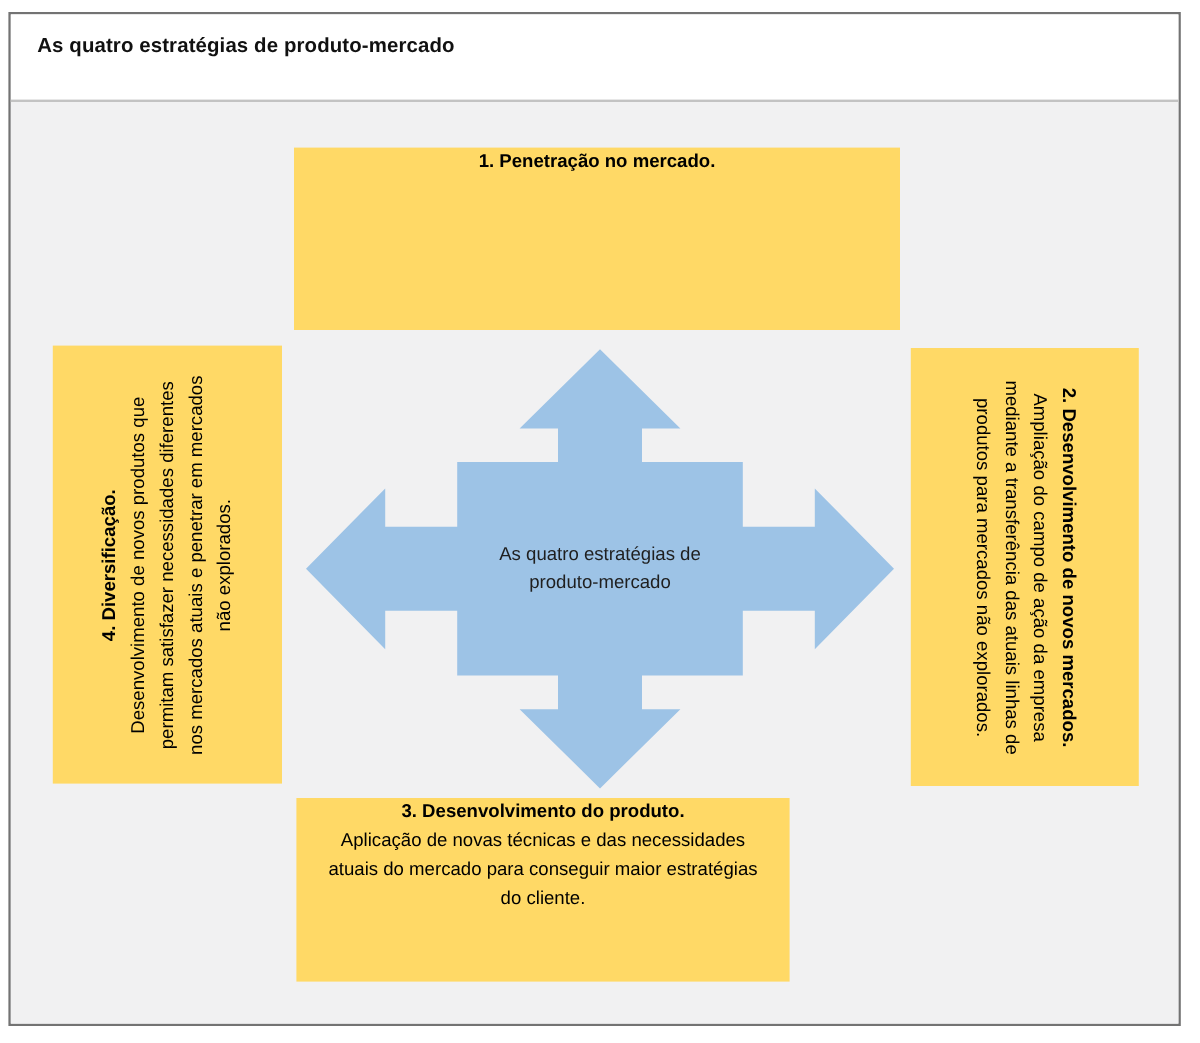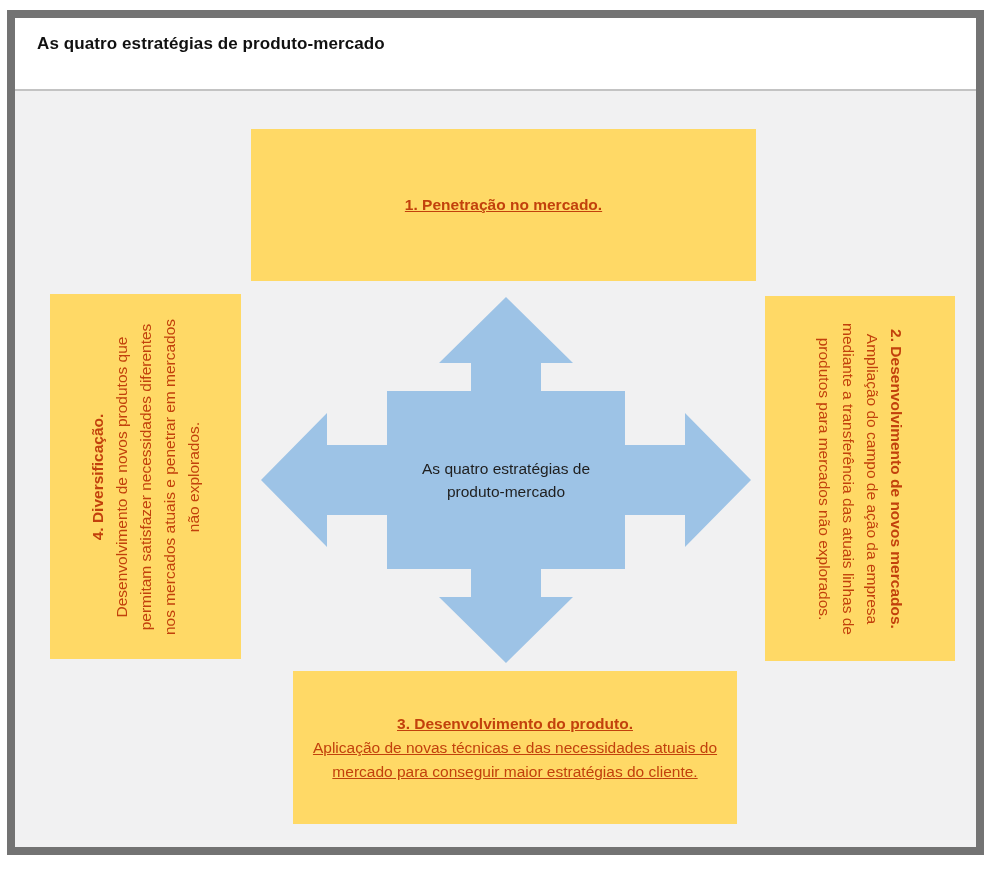--- a/index.html
+++ b/index.html
@@ -15,21 +15,21 @@
     background: #ffffff;
     overflow: hidden;
   }
   .panel {
     position: absolute;
     left: 7px;
     top: 10px;
     width: 977px;
     height: 845px;
     box-sizing: border-box;
-    border: 8px solid #737373;
+    border: 2px solid #737373;
     background: #ffffff;
   }
   .titlebar {
     box-sizing: border-box;
     height: 73px;
     background: #ffffff;
     border-bottom: 2px solid #c3c3c3;
     padding: 16px 0 0 22px;
   }
   .title {
@@ -40,35 +40,34 @@
   }
   .canvas {
     position: relative;
     height: calc(100% - 73px);
     background: var(--canvas-bg, #f1f1f2);
     overflow: hidden;
   }
   .box {
     position: absolute;
     background: var(--box-fill, #FFD966);
-    color: #c2410c;
+    color: #000000;
     display: flex;
-    align-items: center;
+    align-items: flex-start;
     justify-content: center;
     text-align: center;
-    text-decoration: underline;
   }
   .box-inner {
     font-size: 15.5px;
     line-height: 24px;
     padding: 0 18px;
   }
   .box-heading { font-weight: bold; }
   .box-top    { left: 236px; top: 38px;  width: 505px; height: 152px; }
-  .box-bottom { left: 238px; top: 580px; width: 444px; height: 153px; margin-left: 40px; }
+  .box-bottom { left: 238px; top: 580px; width: 411px; height: 153px; }
   .box-right  { left: 750px; top: 205px; width: 190px; height: 365px; }
   .box-left   { left: 35px;  top: 203px; width: 191px; height: 365px; }
   .rot {
     position: absolute;
     left: 50%;
     top: 50%;
     width: 332px;
     font-size: 15.5px;
     line-height: 24px;
     text-align: center;

